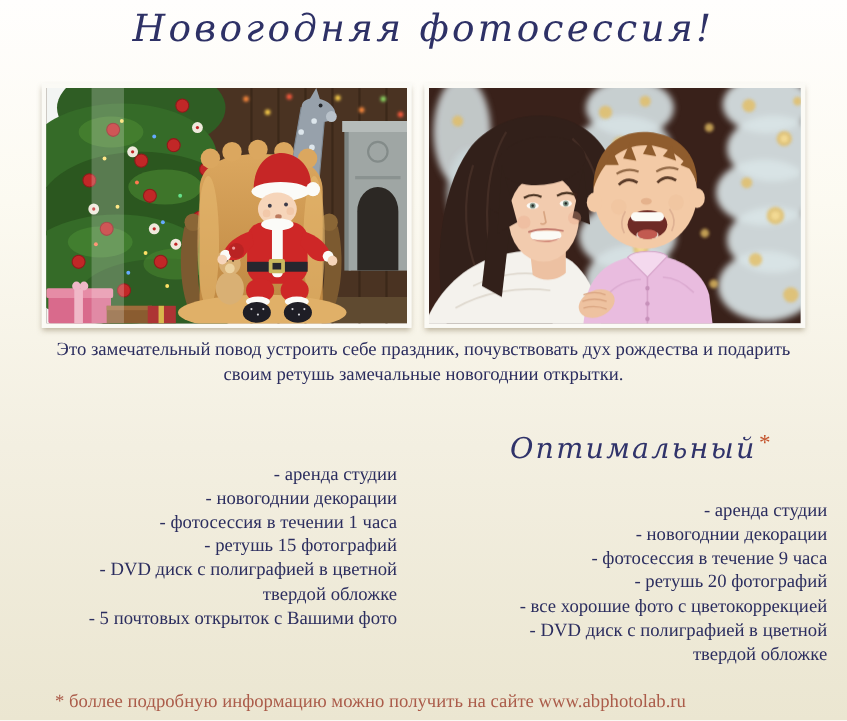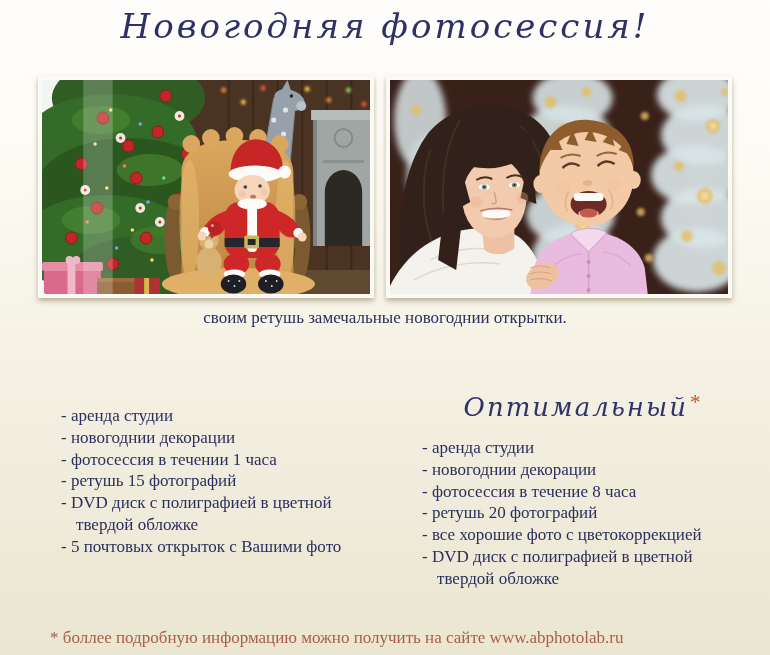--- a/index.html
+++ b/index.html
@@ -28,21 +28,21 @@
   .pkg { position:absolute; top:390px; }
   .pkg-left  { left:40px;  width:312px; }
   .pkg-right { left:424px; width:318px; }
   .pkg-title {
     margin:0; text-align:center; font-family:"DejaVu Serif", serif;
     font-style:italic; font-weight:normal; font-size:26px;
     letter-spacing:2px; color:#30336a;
   }
   .ast { color:#c4552e; font-style:normal; font-size:21px;
          vertical-align:7px; margin-left:2px; font-family:"Liberation Serif", serif; }
-  .pkg-list { margin-top:15px; color:#2c2e5f; font-size:17px; line-height:21.8px; }
+  .pkg-list { margin-top:30px; color:#2c2e5f; font-size:17px; line-height:21.8px;text-align:right; }
   .pkg-left  .pkg-list { margin-left:21px; width:300px; }
   .pkg-right .pkg-list { margin-left:-2px; width:330px; }
   .pkg-item { padding-left:15px; text-indent:-15px; }
   .footnote {
     position:absolute; left:50px; top:628px;
     color:#ab5c4a; font-size:17px;
   }
 </style>
 </head>
 <body>
@@ -394,40 +394,41 @@
         <g stroke="#d9a480" stroke-width="1.2" fill="none">
           <path d="M140,188 Q150,184 160,188"></path>
             <path d="M139,194 Q150,190 161,194"></path>
           <path d="M140,200 Q151,197 161,201"></path>
         </g>
       </g>
     </svg>
   </figure>
 
   <div class="intro">
+    <div class="intro-line">Это замечательный повод устроить себе праздник, почувствовать дух рождества и подарить</div>
     <div class="intro-line">своим ретушь замечальные новогоднии открытки.</div>
   </div>
 
   <div class="pkg pkg-left">
     <div class="pkg-list">
         <div class="pkg-item">- аренда студии</div>
         <div class="pkg-item">- новогоднии декорации</div>
         <div class="pkg-item">- фотосессия в течении 1 часа</div>
         <div class="pkg-item">- ретушь 15 фотографий</div>
         <div class="pkg-item">- DVD диск с полиграфией в цветной твердой обложке</div>
         <div class="pkg-item">- 5 почтовых открыток с Вашими фото</div>
       </div>
   </div>
 
   <div class="pkg pkg-right">
     <h2 class="pkg-title"><span>Оптимальный</span><span class="ast">*</span></h2>
     <div class="pkg-list">
         <div class="pkg-item">- аренда студии</div>
         <div class="pkg-item">- новогоднии декорации</div>
-        <div class="pkg-item">- фотосессия в течение 8 часа</div>
+        <div class="pkg-item">- фотосессия в течение 9 часа</div>
         <div class="pkg-item">- ретушь 20 фотографий</div>
         <div class="pkg-item">- все хорошие фото с цветокоррекцией</div>
         <div class="pkg-item">- DVD диск с полиграфией в цветной твердой обложке</div>
       </div>
   </div>
 
   <div class="footnote">* боллее подробную информацию можно получить на сайте www.abphotolab.ru</div>
 
 </div>
 

